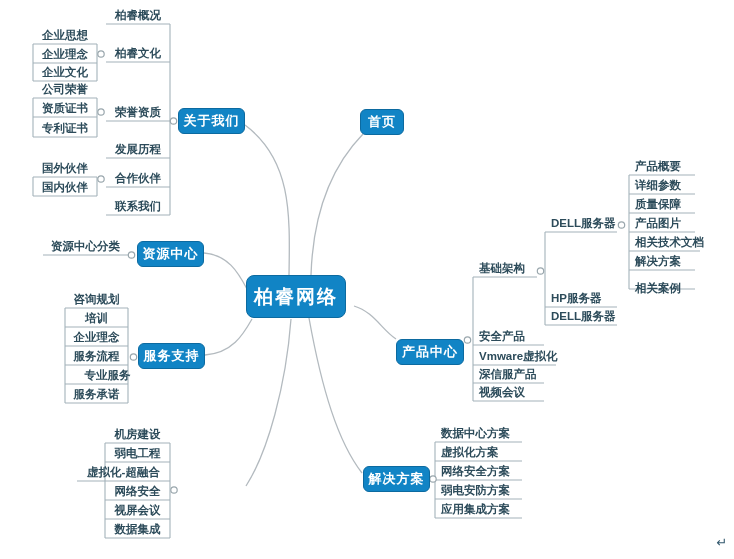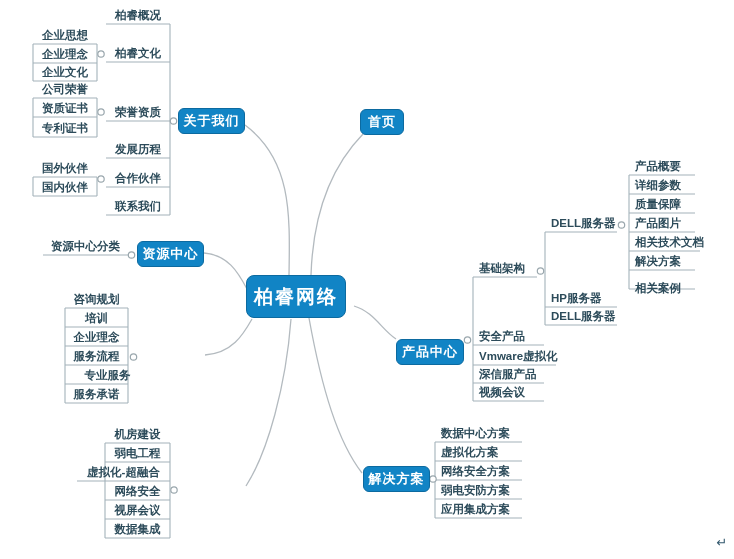--- a/index.html
+++ b/index.html
@@ -128,20 +128,21 @@
       <circle cx="621.5" cy="225" r="3.2"></circle>
       <circle cx="433" cy="479" r="3.2"></circle>
     </g>
   </svg>
 
   <div class="topic root" style="left:246px;top:275px;width:100px;height:43px">柏睿网络</div>
 
   <div class="topic" style="left:360px;top:109px;width:44px;height:26px">首页</div>
   <div class="topic" style="left:178px;top:108px;width:67px;height:26px">关于我们</div>
   <div class="topic" style="left:137px;top:241px;width:67px;height:26px">资源中心</div>
+  <div class="topic" style="left:138px;top:343px;width:67px;height:26px">服务支持</div>
   <div class="topic" style="left:396px;top:339px;width:68px;height:26px">产品中心</div>
   <div class="topic" style="left:363px;top:466px;width:67px;height:26px">解决方案</div>
 
   <div class="lbl" style="left:106px;top:7px;width:64px">柏睿概况</div>
   <div class="lbl" style="left:106px;top:45px;width:64px">柏睿文化</div>
   <div class="lbl" style="left:106px;top:104px;width:64px">荣誉资质</div>
   <div class="lbl" style="left:106px;top:141px;width:64px">发展历程</div>
   <div class="lbl" style="left:106px;top:170px;width:64px">合作伙伴</div>
   <div class="lbl" style="left:106px;top:198px;width:64px">联系我们</div>
 

